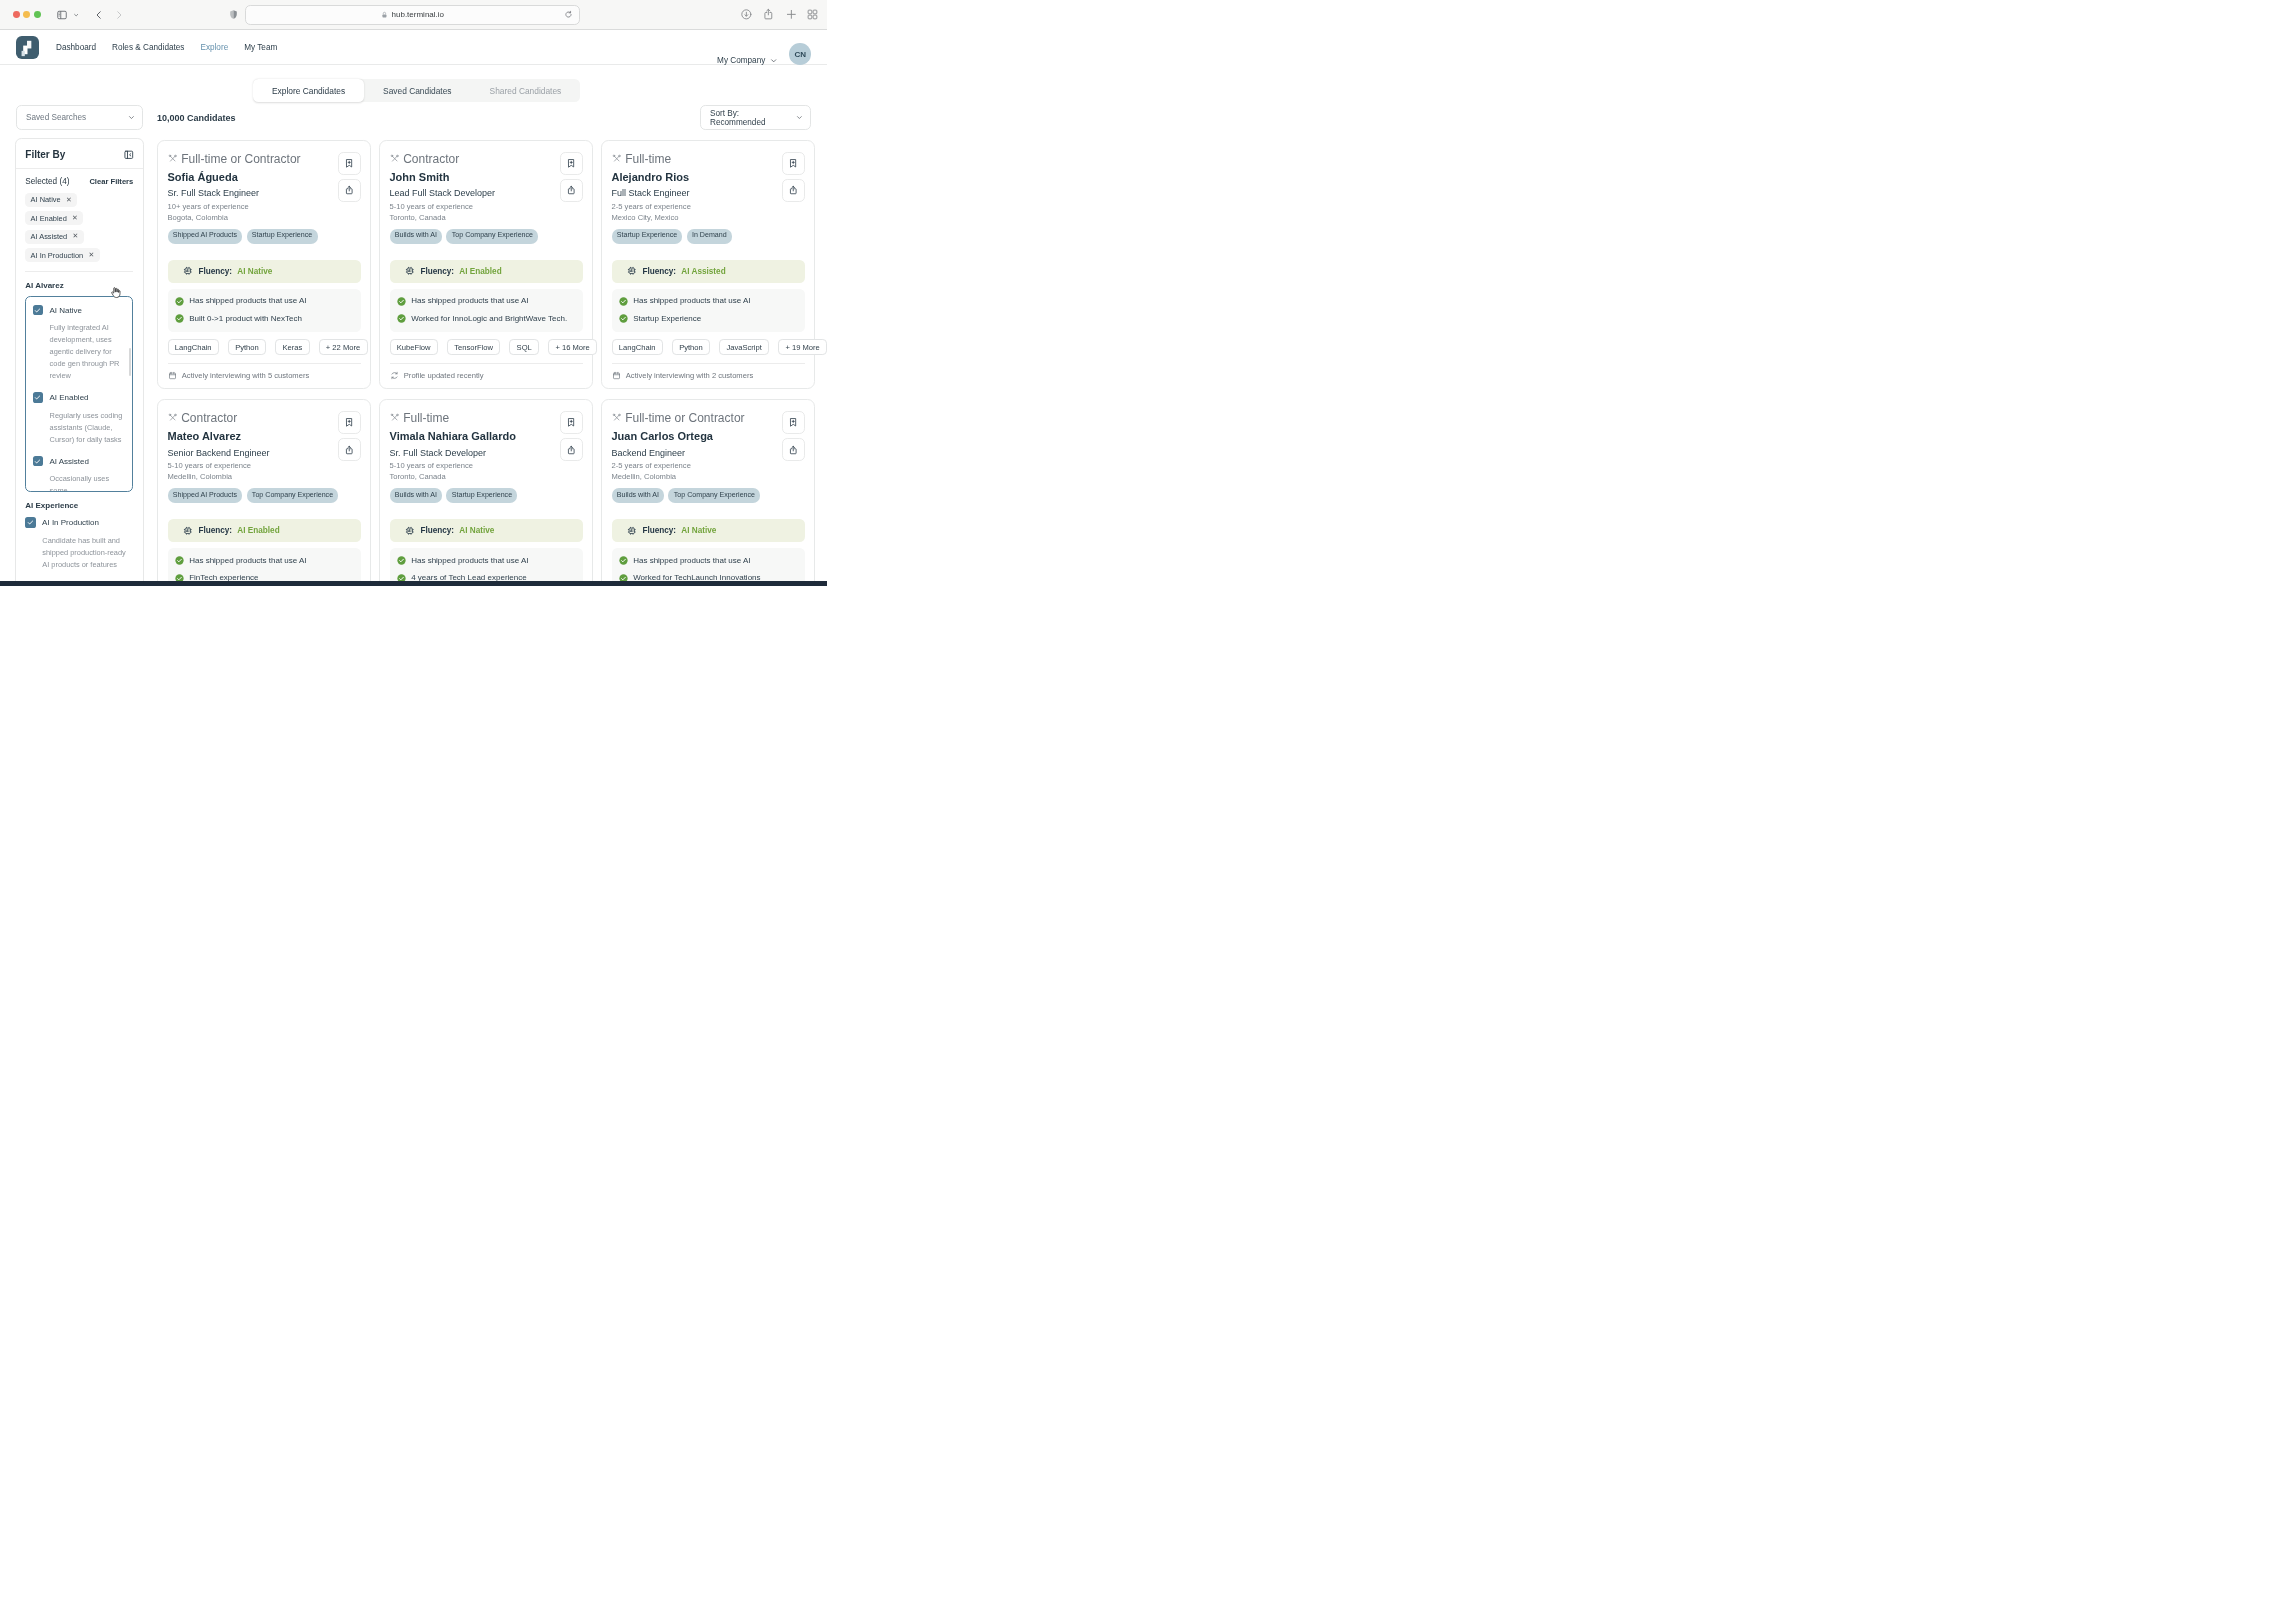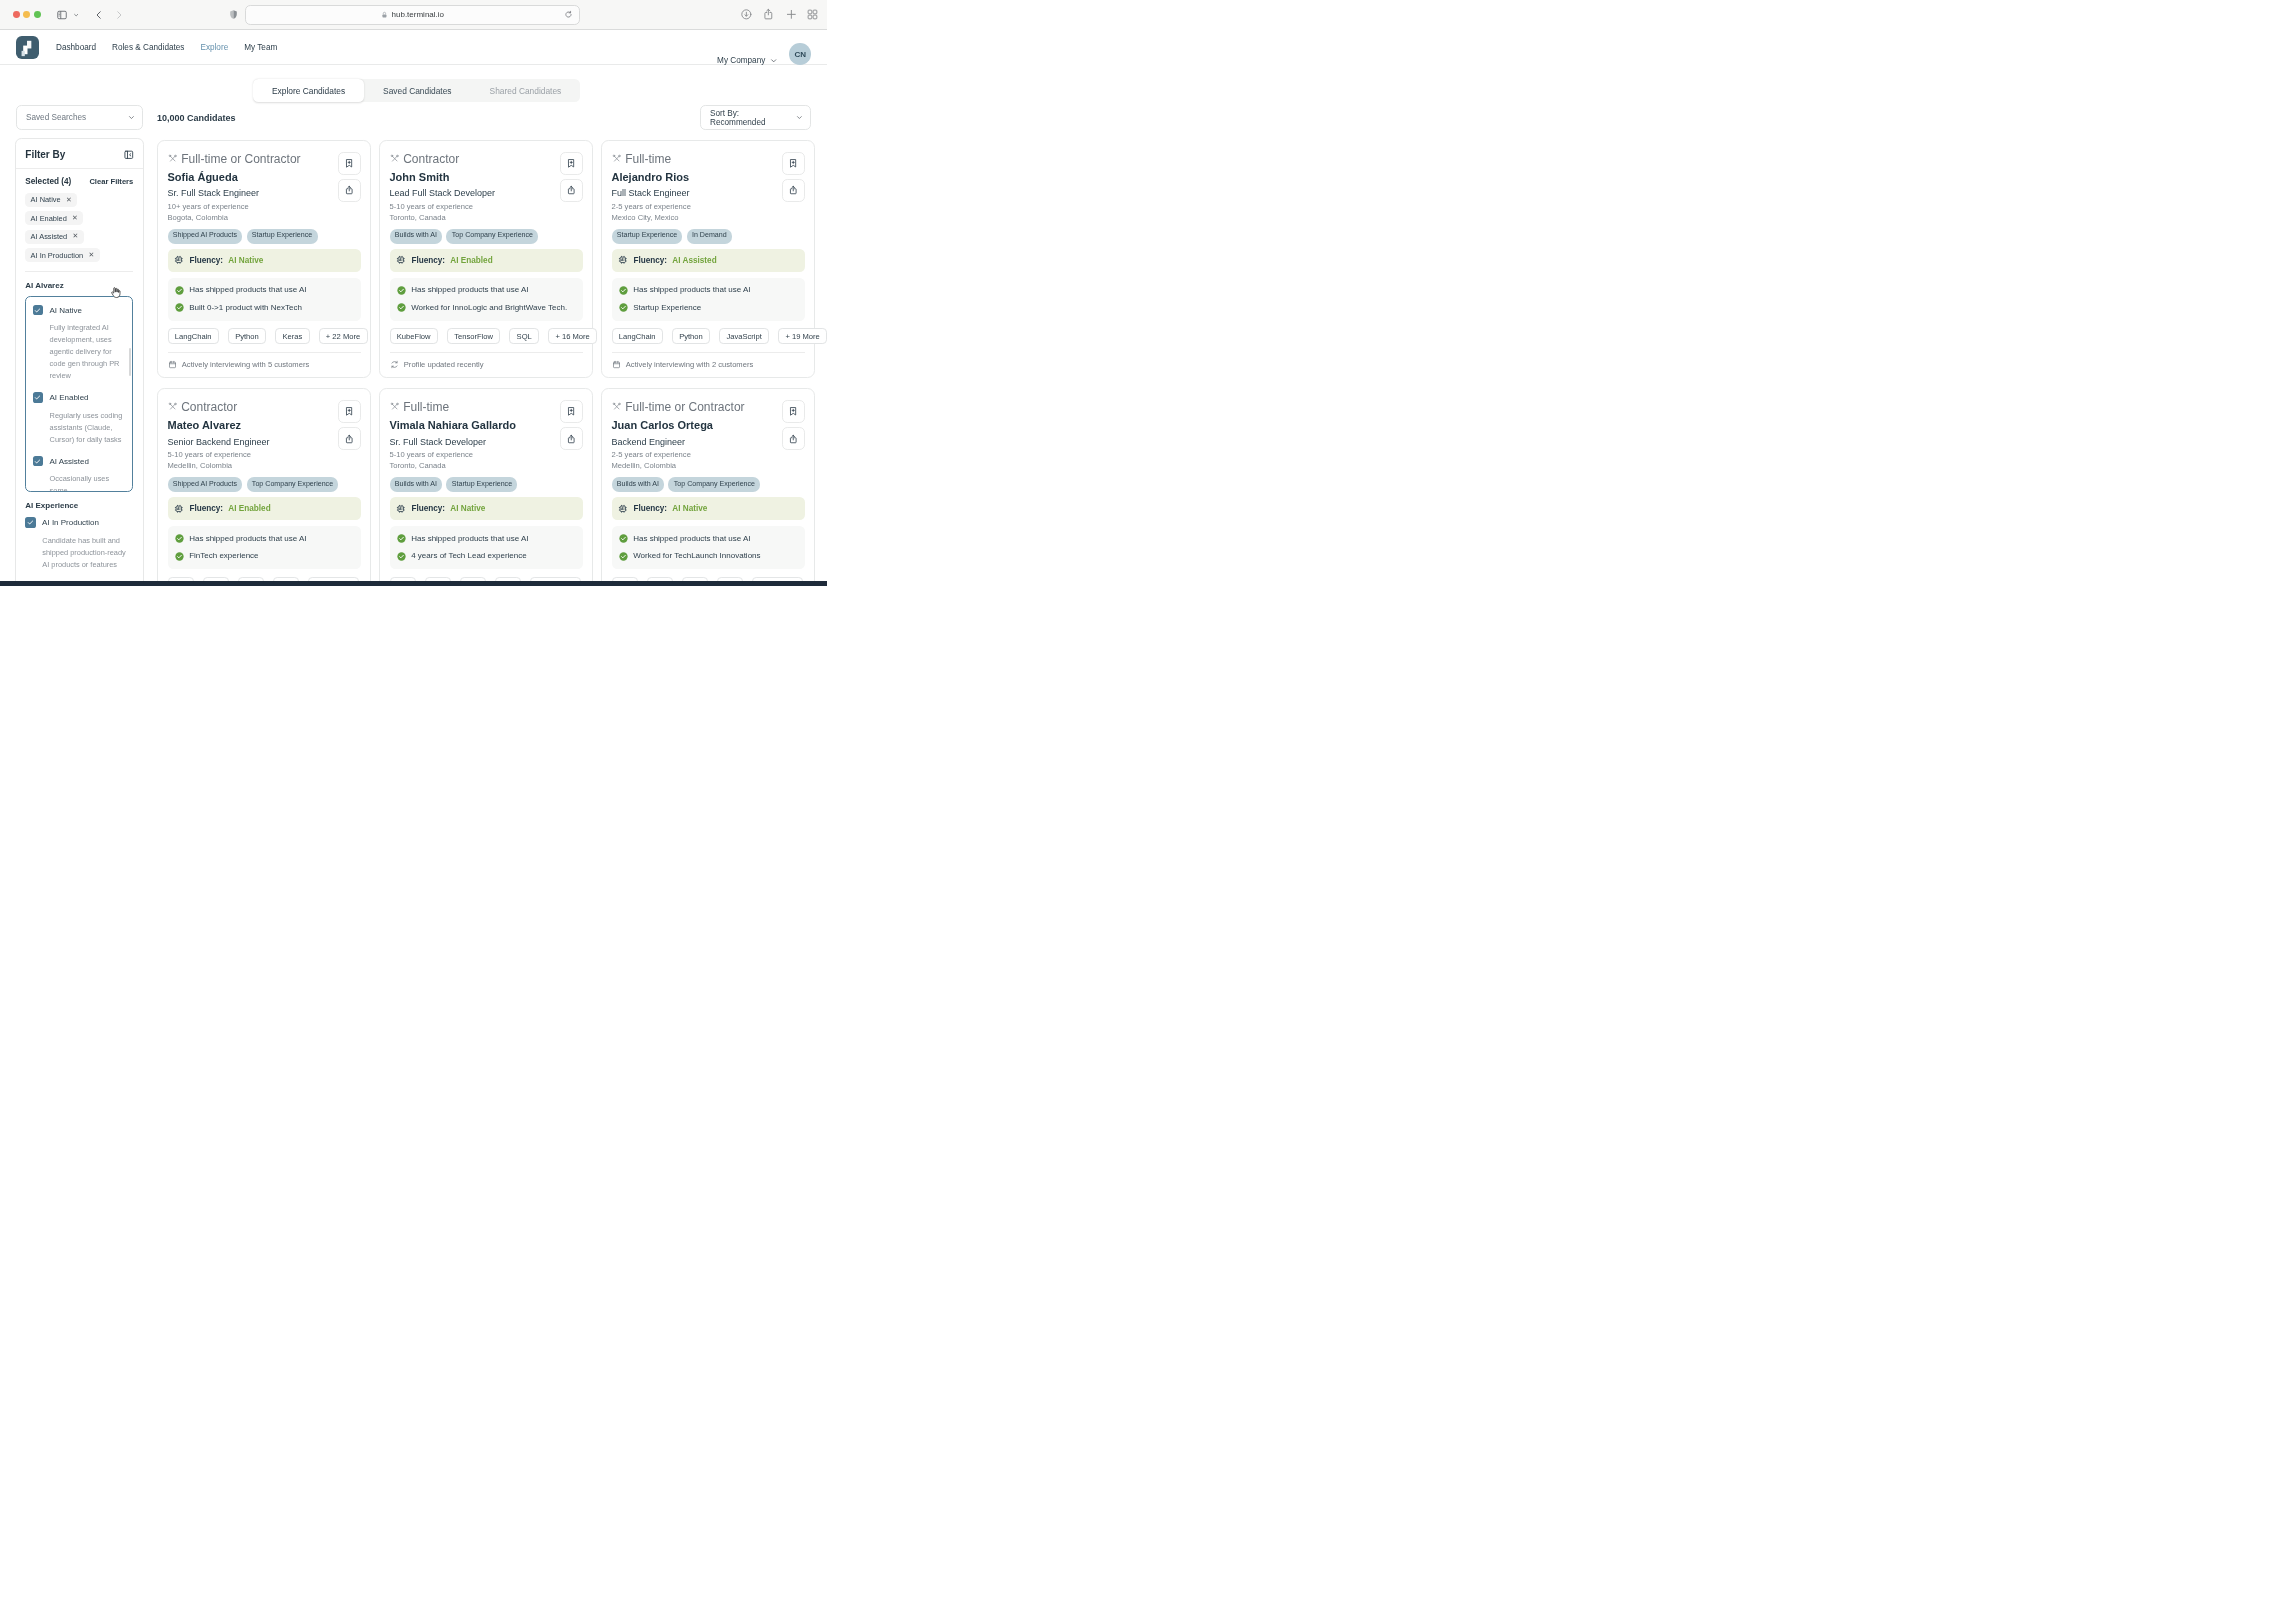--- a/index.html
+++ b/index.html
@@ -59,21 +59,21 @@
 
   
   #filter-panel { position:absolute; left:14.8px; top:138px; width:129px; min-height:464px;
                   background:#fff; border:0.5px solid #e7e8e8; border-radius:6.3px; }
   .fp-head { display:flex; justify-content:space-between; align-items:center; padding:10px 8.4px 7.4px 9.5px; }
   .fp-title { font-size:10px; font-weight:700; color:#25343f; }
   .fp-collapse { color:#2b3b47; }
   .fp-divider { border-top:0.5px solid #ececec; }
   .fp-body { padding:8px 9.5px 10.5px; }
   .sel-row { display:flex; justify-content:space-between; align-items:center; }
-  .sel-label { font-size:8.2px; font-weight:700; color:#25343f; }
+  .sel-label { font-size:8.2px; font-weight:400; color:#25343f; }
   .clear { font-size:7.6px; font-weight:600; color:#2b3b47; cursor:default; }
   .fchips { margin-top:6.9px; display:flex; flex-direction:column; align-items:flex-start; gap:4.2px; }
   .fchip { display:inline-flex; align-items:center; gap:5.3px; background:#f4f4f4; border-radius:4.2px;
            padding:2.6px 5.3px; font-size:7.4px; color:#2e3f4b; }
   .fchip-x { color:#555b61; font-size:6.9px; line-height:1; }
   .fp-divider2 { margin-top:8.4px; border-top:0.5px solid #ececec; }
   .fsec { margin-top:9.5px; font-size:8px; font-weight:700; color:#2b3b47; }
   .flu-box { margin-top:5.8px; border:0.8px solid #52809c; border-radius:5.3px;
              padding:8px 5.3px 0 6.3px; height:196px; overflow:hidden; position:relative; }
   .opt { margin-bottom:10px; }
@@ -94,22 +94,22 @@
           padding:10.5px 9.5px 8.4px; position:relative; }
   .jobrow { display:flex; align-items:center; gap:4.7px; color:#6d747c; font-size:12px; }
   .jobrow svg { color:#8c9298; }
   .name { margin-top:5.3px; font-size:11px; line-height:13.7px; font-weight:700; color:#233440; }
   .ctitle { margin-top:3.7px; font-size:9px; line-height:10.5px; font-weight:500; color:#2c3e4a; }
   .meta { margin-top:3.2px; font-size:7.6px; line-height:9px; color:#7b838b; }
   .meta + .meta { margin-top:2.1px; }
   .tags { margin-top:6.9px; display:flex; gap:4.2px; height:14.8px; }
   .tag { background:#c4d5dc; color:#31434e; font-size:7.1px; padding:2.6px 5.3px;
          border-radius:7px; white-space:nowrap; }
-  .fluency { margin-top:5px; height:23px; background:#eff2e2; border-radius:5.3px;
-             display:flex; align-items:center; gap:5.3px; padding:0 5px; font-size:8.2px; }
+  .fluency { margin-top:16px; height:23px; background:#eff2e2; border-radius:5.3px;
+             display:flex; align-items:center; gap:5.3px; padding:0 14px; font-size:8.2px; }
   .flabel { font-weight:700; color:#253745; }
   .fvalue { font-weight:700; color:#73a43d; }
   .checks { margin-top:6.3px; background:#f7f8f7; border-radius:5.3px; padding:7.4px;
             display:flex; flex-direction:column; gap:8px; height:43px; }
   .checkrow { display:flex; gap:5.3px; align-items:flex-start; font-size:8px; color:#30414d; }
   .checkrow svg { flex:none; margin-top:0.5px; }
   .skills { margin-top:7.4px; display:flex; gap:9px; height:15.3px; }
   .skill { border:0.5px solid #e2e4e5; border-radius:4.2px; padding:2.6px 6.3px; font-size:7.6px;
            color:#33424d; white-space:nowrap; background:#fff; }
   .stub { border:0.5px solid #e4e6e7; border-radius:4.2px; height:14.8px; }

